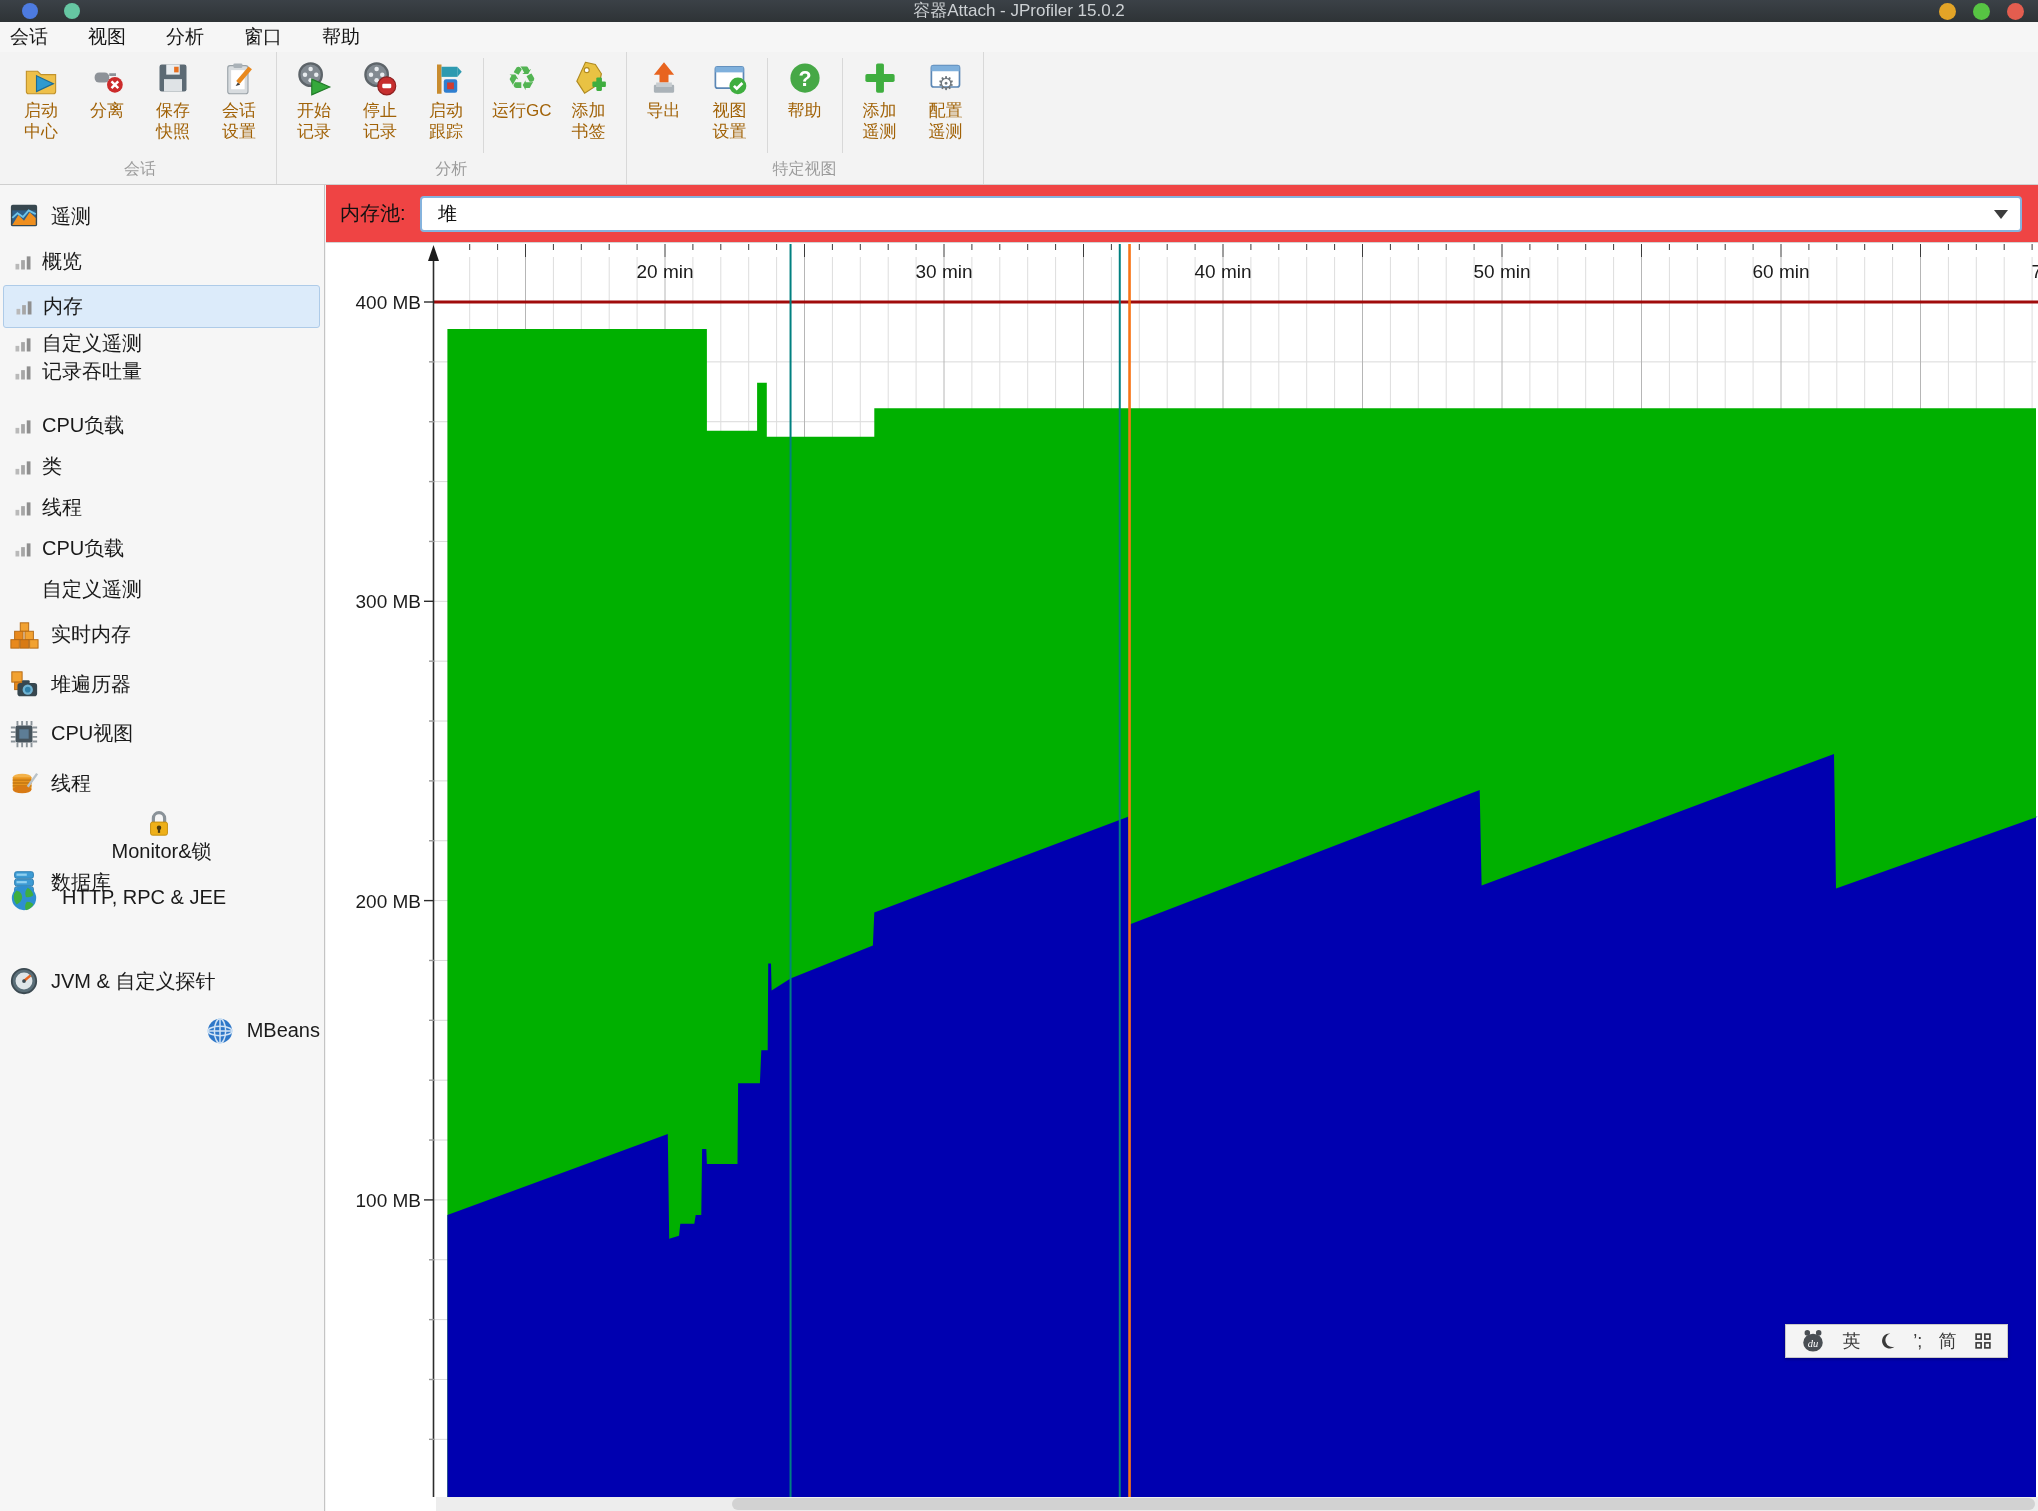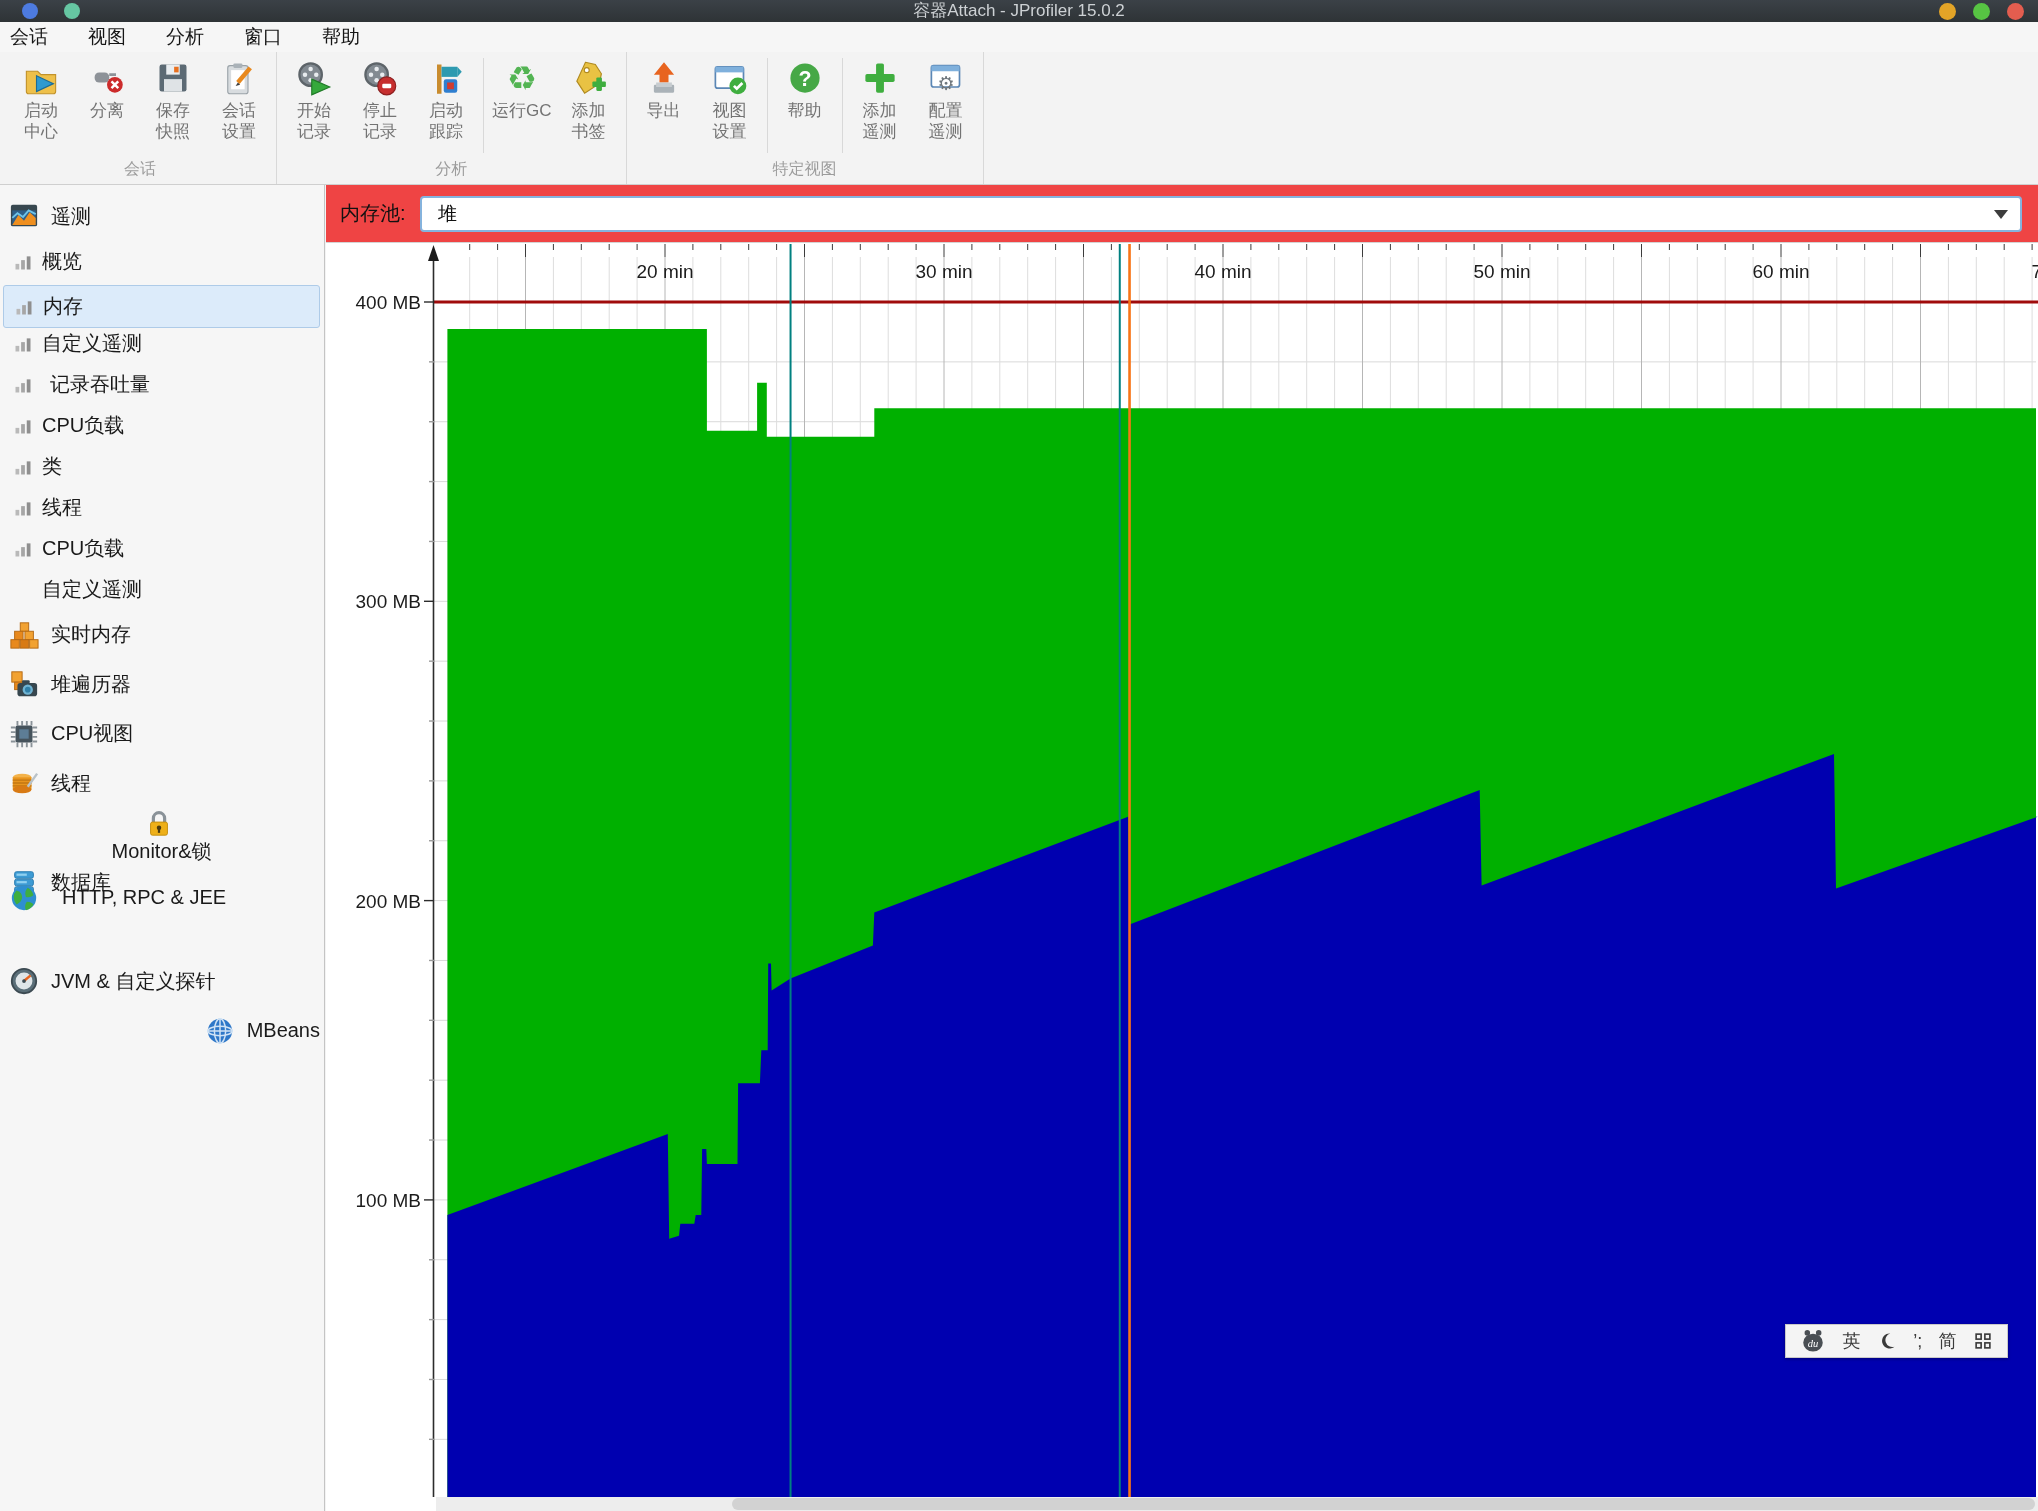--- a/index.html
+++ b/index.html
@@ -20,21 +20,21 @@
   .menubar{position:absolute;left:0;top:22px;width:2038px;height:30px;background:#f6f6f6;
     display:flex;align-items:center;padding-left:10px;box-sizing:border-box;gap:40px;}
   .menu-item{font-size:19px;color:#161616;cursor:default;}
   
   .toolbar{position:absolute;left:0;top:52px;width:2038px;height:133px;background:#f3f3f3;
     border-bottom:1px solid #cfcfcf;box-sizing:border-box;display:flex;align-items:stretch;padding-left:4px;}
   .tb-group{display:flex;flex-direction:column;border-right:1px solid #d8d8d8;padding:0 4px;}
   .tb-row{display:flex;flex:1;align-items:flex-start;}
   .tb-btn{display:flex;flex-direction:column;align-items:center;min-width:58px;padding:8px 4px 2px 4px;}
   .tb-ico{width:36px;height:36px;display:flex;align-items:center;justify-content:center;}
-  .tb-lbl{margin-top:4px;font-size:17px;line-height:21px;color:#737373;text-align:center;white-space:pre-line;}
+  .tb-lbl{margin-top:4px;font-size:17px;line-height:21px;color:#a16207;text-align:center;white-space:pre-line;}
   .tb-sep{width:1px;background:#d8d8d8;margin:6px 4px;align-self:stretch;}
   .tb-grouplbl{text-align:center;color:#9c9c9c;font-size:16px;padding-bottom:4px;}
   
   .sidebar{position:absolute;left:0;top:185px;width:325px;height:1326px;background:#f6f6f6;
     border-right:1px solid #c4c4c4;box-sizing:border-box;}
   .sb-row{position:absolute;left:3px;right:4px;display:flex;align-items:center;font-size:20px;color:#1a1a1a;}
   .sb-row .sb-ico{display:flex;align-items:center;justify-content:center;}
   .sb-row.selected{background:#dcebfa;border:1px solid #aecbe8;border-radius:3px;}
   .sb-lbl{white-space:nowrap;}
   
@@ -297,21 +297,21 @@
     <div class="sb-row" style="top: 138px; height: 41px;">
       <span class="sb-ico" style="margin: 0px 9px 0px 10px;">
         <svg width="20" height="20" viewBox="0 0 32 32">
           <rect x="4" y="19" width="6" height="9" fill="#b9b9b9"></rect>
           <rect x="13" y="13" width="6" height="15" fill="#a6a6a6"></rect>
           <rect x="22" y="7" width="6" height="21" fill="#8f8f8f"></rect>
         </svg>
       </span>
       <span class="sb-lbl">自定义遥测</span>
     </div>
-    <div class="sb-row" style="top: 179px; height: 41px; gap: 8px;">
+    <div class="sb-row" style="top: 166px; height: 41px;">
       <span class="sb-ico" style="margin: 0px 9px 0px 10px;">
         <svg width="20" height="20" viewBox="0 0 32 32">
           <rect x="4" y="19" width="6" height="9" fill="#b9b9b9"></rect>
           <rect x="13" y="13" width="6" height="15" fill="#a6a6a6"></rect>
           <rect x="22" y="7" width="6" height="21" fill="#8f8f8f"></rect>
         </svg>
       </span>
       <span class="sb-lbl">记录吞吐量</span>
     </div>
     <div class="sb-row" style="top: 220px; height: 41px;">

